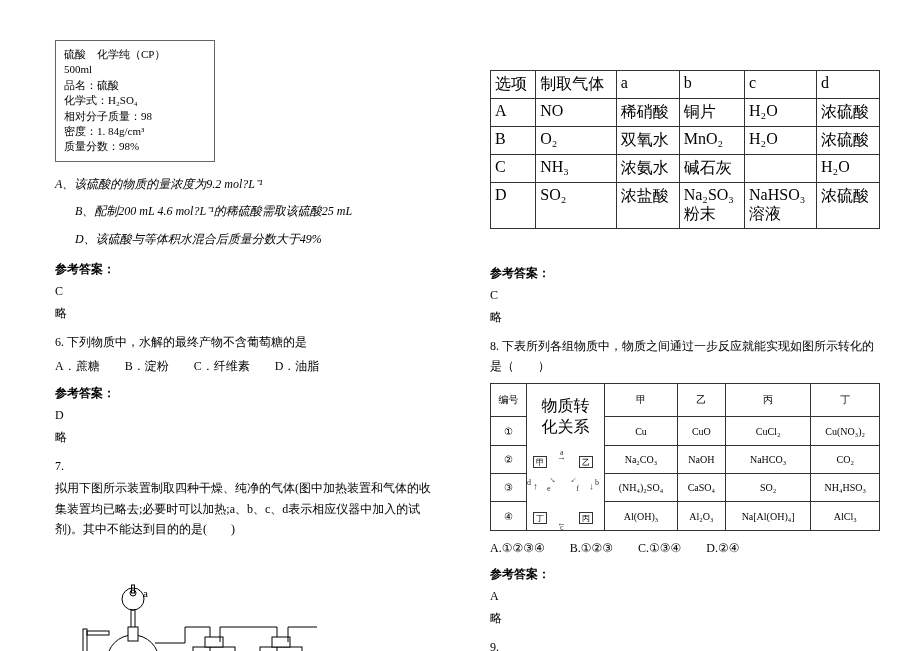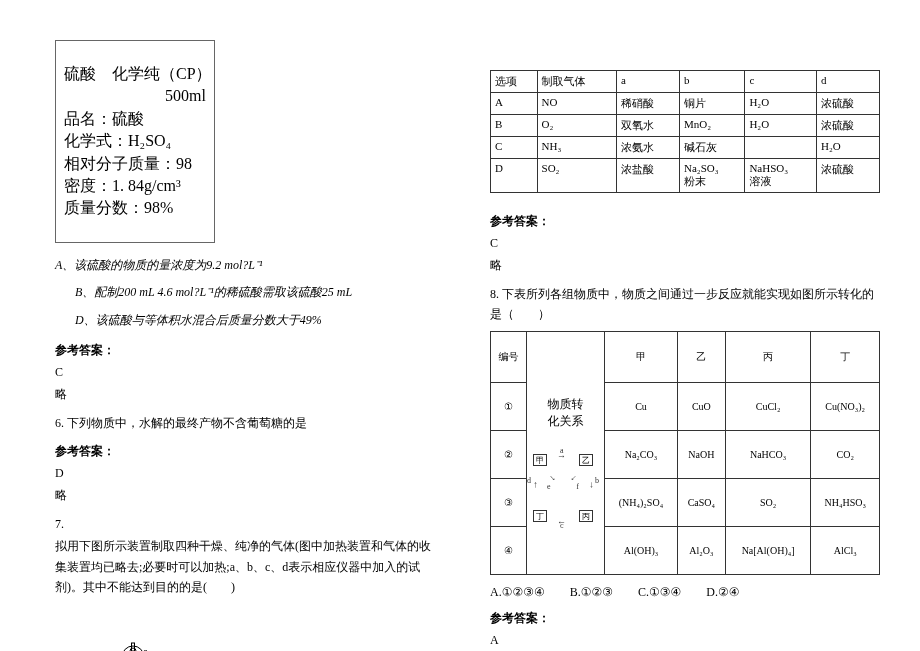--- a/index.html
+++ b/index.html
@@ -19,56 +19,56 @@
       width: 380px;
     }
     .col-right {
       position: absolute;
       left: 490px;
       top: 70px;
       width: 390px;
     }
     .label-box {
       border: 1px solid #666;
-      padding: 22px 8px;
+      padding: 6px 8px;
       width: 160px;
-      font-size: 16px;
+      font-size: 11px;
       line-height: 1.4;
       margin-bottom: 12px;
     }
     .label-box div { white-space: nowrap; }
     .opt-line { margin: 6px 0 6px 0; line-height: 1.8; font-style: italic; }
     .indent { margin-left: 20px; }
     .heading { font-weight: bold; margin: 10px 0 6px 0; }
     .ans-line { margin: 6px 0; }
     .q-text { margin: 10px 2px 6px 0; line-height: 1.7; }
     .options-inline span { display: inline-block; margin-right: 22px; }
     table.gas {
       border-collapse: collapse;
       width: 100%;
-      font-size: 11px;
-      margin-bottom: 20px;
+      font-size: 16px;
+      margin-bottom: 36px;
     }
     table.gas th, table.gas td {
       border: 1px solid #333;
       padding: 3px 4px;
       text-align: left;
       vertical-align: top;
       font-weight: normal;
     }
     table.gas td.fm { }
     table.matrix {
       border-collapse: collapse;
       width: 100%;
       font-size: 10px;
       margin: 6px 0 10px 0;
     }
     table.matrix th, table.matrix td {
       border: 1px solid #333;
-      padding: 18px 2px;
+      padding: 2px 2px;
       text-align: center;
       font-weight: normal;
     }
     .diag-cell {
       width: 72px;
       height: 80px;
       position: relative;
     }
     .diag-box {
       position: absolute;
@@ -90,37 +90,43 @@
       height: 145px;
     }
   </style>
 </head>
 <body>
 
 <div class="col-left">
 
   <div class="label-box">
     <div>硫酸　化学纯（CP）</div>
-    <div style="text-align:right">500ml</div>
+    <div style="text-align:left">500ml</div>
     <div>品名：硫酸</div>
     <div>化学式：H₂SO₄</div>
     <div>相对分子质量：98</div>
     <div>密度：1. 84g/cm³</div>
     <div>质量分数：98%</div>
   </div>
 
   <div class="opt-line">A、该硫酸的物质的量浓度为9.2 mol?L⁻¹</div>
   <div class="opt-line indent">B、配制200 mL 4.6 mol?L⁻¹的稀硫酸需取该硫酸25 mL</div>
   <div class="opt-line indent">D、该硫酸与等体积水混合后质量分数大于49%</div>
 
   <div class="heading">参考答案：</div>
   <div class="ans-line">C</div>
   <div class="ans-line">略</div>
 
   <div class="q-text">6. 下列物质中，水解的最终产物不含葡萄糖的是</div>
+  <div class="options-inline">
+    <span>A．蔗糖</span>
+    <span>B．淀粉</span>
+    <span>C．纤维素</span>
+    <span>D．油脂</span>
+  </div>
   <div class="heading">参考答案：</div>
   <div class="ans-line">D</div>
   <div class="ans-line">略</div>
 
   <div class="q-text">7.</div>
   <div class="q-text" style="margin-top:-4px">拟用下图所示装置制取四种干燥、纯净的气体(图中加热装置和气体的收集装置均已略去;必要时可以加热;a、b、c、d表示相应仪器中加入的试剂)。其中不能达到目的的是(　　)</div>
 
   <svg class="apparatus" viewBox="0 0 290 145">
 
     <rect x="10" y="132" width="70" height="6" fill="none" stroke="#000"></rect>
@@ -210,21 +216,21 @@
   <div class="ans-line">C</div>
   <div class="ans-line">略</div>
 
   <div class="q-text">8. 下表所列各组物质中，物质之间通过一步反应就能实现如图所示转化的是（　　）</div>
 
   <table class="matrix">
     <tbody>
         <tr>
       <th style="width:36px">编号</th>
       <th rowspan="5" style="width:78px;padding:0">
-        <div style="font-size:12px;margin:18px">物质转化关系</div>
+        <div style="font-size:16px;margin:12px">物质转化关系</div>
         <div class="diag-cell">
           <div class="diag-box" style="left:6px;top:6px">甲</div>
           <div class="diag-box" style="right:6px;top:6px">乙</div>
           <div class="diag-box" style="left:6px;bottom:6px">丁</div>
           <div class="diag-box" style="right:6px;bottom:6px">丙</div>
           <div class="diag-arrow" style="left:30px;top:2px">→</div>
           <div class="diag-arrow" style="left:33px;top:-2px;font-size:8px">a</div>
           <div class="diag-arrow" style="right:2px;top:32px;transform:rotate(90deg)">→</div>
           <div class="diag-arrow" style="right:0px;top:28px;font-size:8px">b</div>
           <div class="diag-arrow" style="left:30px;bottom:2px">←</div>

